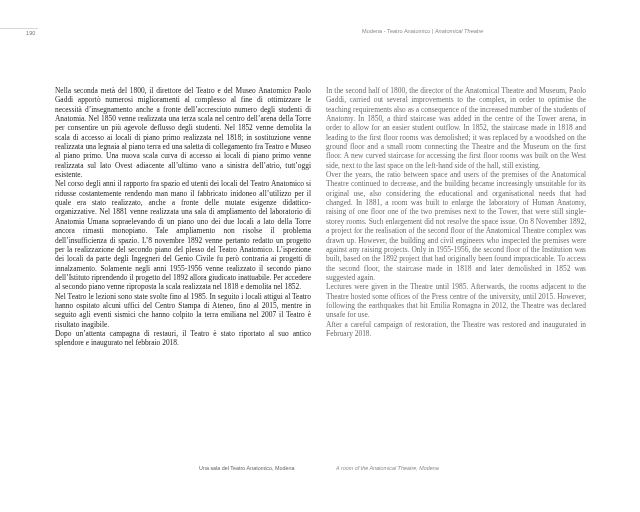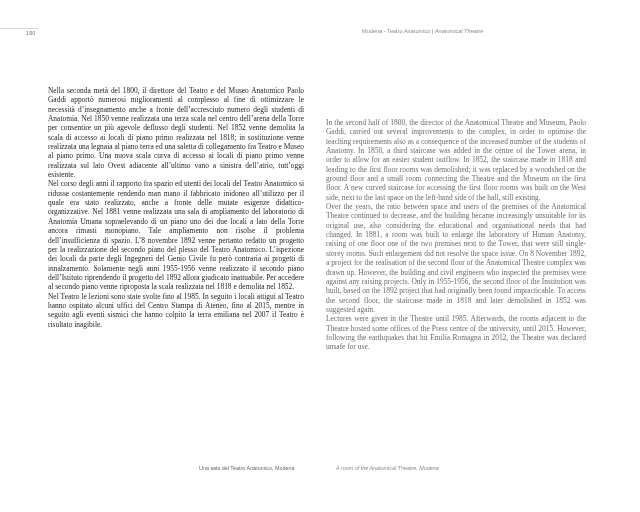--- a/index.html
+++ b/index.html
@@ -47,29 +47,28 @@
       font-size: 7.45px;
       line-height: 9.35px;
       text-align: justify;
       hyphens: manual;
     }
     .column p {
       margin: 0;
       text-align: justify;
     }
     .col-it {
-      left: 48px;
+      left: 55px;
       width: 256px;
       color: #1e1e1e;
     }
     .col-en {
       left: 326px;
       width: 260px;
       color: #6a6a6a;
-      margin-top: 32px;
     }
     .caption {
       position: absolute;
       top: 465px;
       font-family: "Liberation Sans", sans-serif;
       font-size: 5.4px;
       color: #666;
       white-space: nowrap;
     }
     .caption-it { left: 199px; }
@@ -82,22 +81,24 @@
 <div class="page-number">190</div>
 
 <div class="running-header">
   <span>Modena - Teatro Anatomico | </span><span class="it">Anatomical Theatre</span>
 </div>
 
 <div class="column col-it">
   <p>Nella seconda metà del 1800, il direttore del Teatro e del Museo Anatomico Paolo Gaddi apportò numerosi miglioramenti al complesso al fine di ottimizzare le necessità d’insegnamento anche a fronte dell’accresciuto numero degli studenti di Anatomia. Nel 1850 venne realizzata una terza scala nel centro dell’arena della Torre per consentire un più agevole deflusso degli studenti. Nel 1852 venne demolita la scala di accesso ai locali di piano primo realizzata nel 1818; in sostituzione venne realizzata una legnaia al piano terra ed una saletta di collegamento fra Teatro e Museo al piano primo. Una nuova scala curva di accesso ai locali di piano primo venne realizzata sul lato Ovest adiacente all’ultimo vano a sinistra dell’atrio, tutt’oggi esistente.</p>
   <p>Nel corso degli anni il rapporto fra spazio ed utenti dei locali del Teatro Anatomico si ridusse costantemente rendendo man mano il fabbricato inidoneo all’utilizzo per il quale era stato realizzato, anche a fronte delle mutate esigenze didattico-organizzative. Nel 1881 venne realizzata una sala di ampliamento del laboratorio di Anatomia Umana sopraelevando di un piano uno dei due locali a lato della Torre ancora rimasti monopiano. Tale ampliamento non risolse il problema dell’insufficienza di spazio. L’8 novembre 1892 venne pertanto redatto un progetto per la realizzazione del secondo piano del plesso del Teatro Anatomico. L’ispezione dei locali da parte degli Ingegneri del Genio Civile fu però contraria ai progetti di innalzamento. Solamente negli anni 1955-1956 venne realizzato il secondo piano dell’Istituto riprendendo il progetto del 1892 allora giudicato inattuabile. Per accedere al secondo piano venne riproposta la scala realizzata nel 1818 e demolita nel 1852.</p>
   <p>Nel Teatro le lezioni sono state svolte fino al 1985. In seguito i locali attigui al Teatro hanno ospitato alcuni uffici del Centro Stampa di Ateneo, fino al 2015, mentre in seguito agli eventi sismici che hanno colpito la terra emiliana nel 2007 il Teatro è risultato inagibile.</p>
+  <p>Dopo un’attenta campagna di restauri, il Teatro è stato riportato al suo antico splendore e inaugurato nel febbraio 2018.</p>
 </div>
 
 <div class="column col-en">
   <p>In the second half of 1800, the director of the Anatomical Theatre and Museum, Paolo Gaddi, carried out several improvements to the complex, in order to optimise the teaching requirements also as a consequence of the increased number of the students of Anatomy. In 1850, a third staircase was added in the centre of the Tower arena, in order to allow for an easier student outflow. In 1852, the staircase made in 1818 and leading to the first floor rooms was demolished; it was replaced by a woodshed on the ground floor and a small room connecting the Theatre and the Museum on the first floor. A new curved staircase for accessing the first floor rooms was built on the West side, next to the last space on the left-hand side of the hall, still existing.</p>
   <p>Over the years, the ratio between space and users of the premises of the Anatomical Theatre continued to decrease, and the building became increasingly unsuitable for its original use, also considering the educational and organisational needs that had changed. In 1881, a room was built to enlarge the laboratory of Human Anatomy, raising of one floor one of the two premises next to the Tower, that were still single-storey rooms. Such enlargement did not resolve the space issue. On 8 November 1892, a project for the realisation of the second floor of the Anatomical Theatre complex was drawn up. However, the building and civil engineers who inspected the premises were against any raising projects. Only in 1955-1956, the second floor of the Institution was built, based on the 1892 project that had originally been found impracticable. To access the second floor, the staircase made in 1818 and later demolished in 1852 was suggested again.</p>
   <p>Lectures were given in the Theatre until 1985. Afterwards, the rooms adjacent to the Theatre hosted some offices of the Press centre of the university, until 2015. However, following the earthquakes that hit Emilia Romagna in 2012, the Theatre was declared unsafe for use.</p>
+  <p>After a careful campaign of restoration, the Theatre was restored and inaugurated in February 2018.</p>
 </div>
 
 <div class="caption caption-it">Una sala del Teatro Anatomico, Modena</div>
 <div class="caption caption-en">A room of the Anatomical Theatre, Modena</div>
 
 </body></html>

